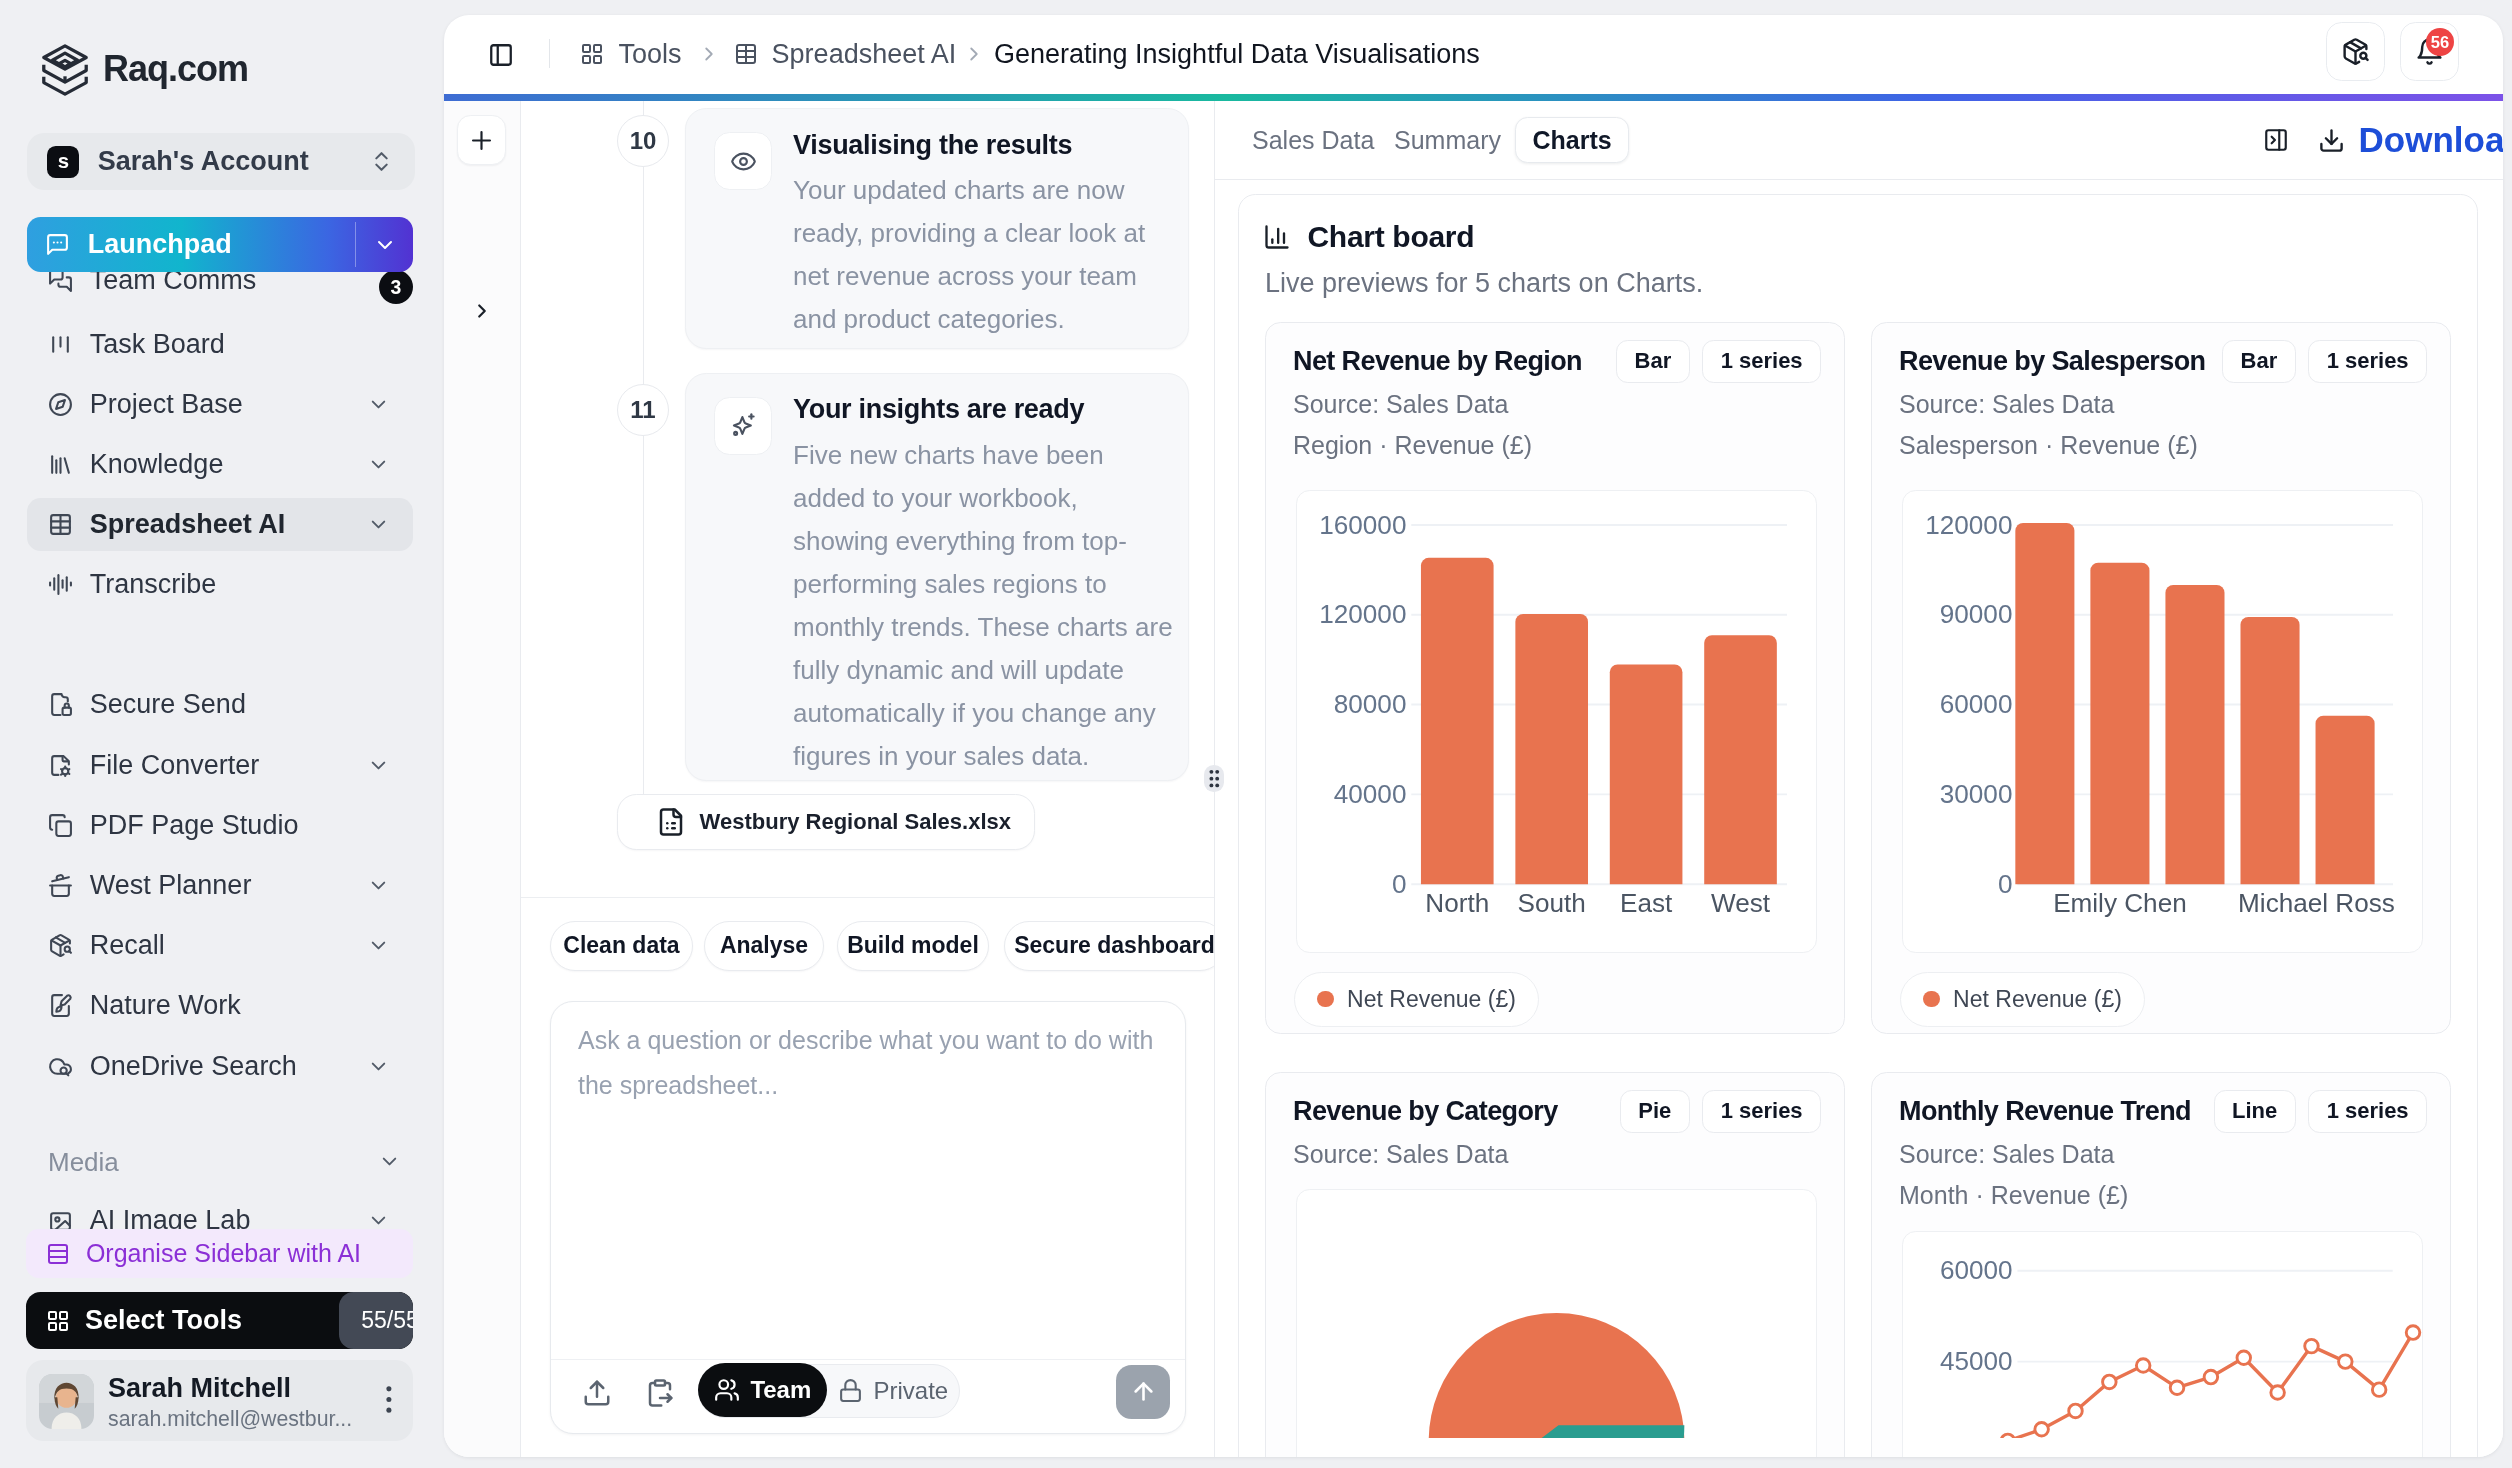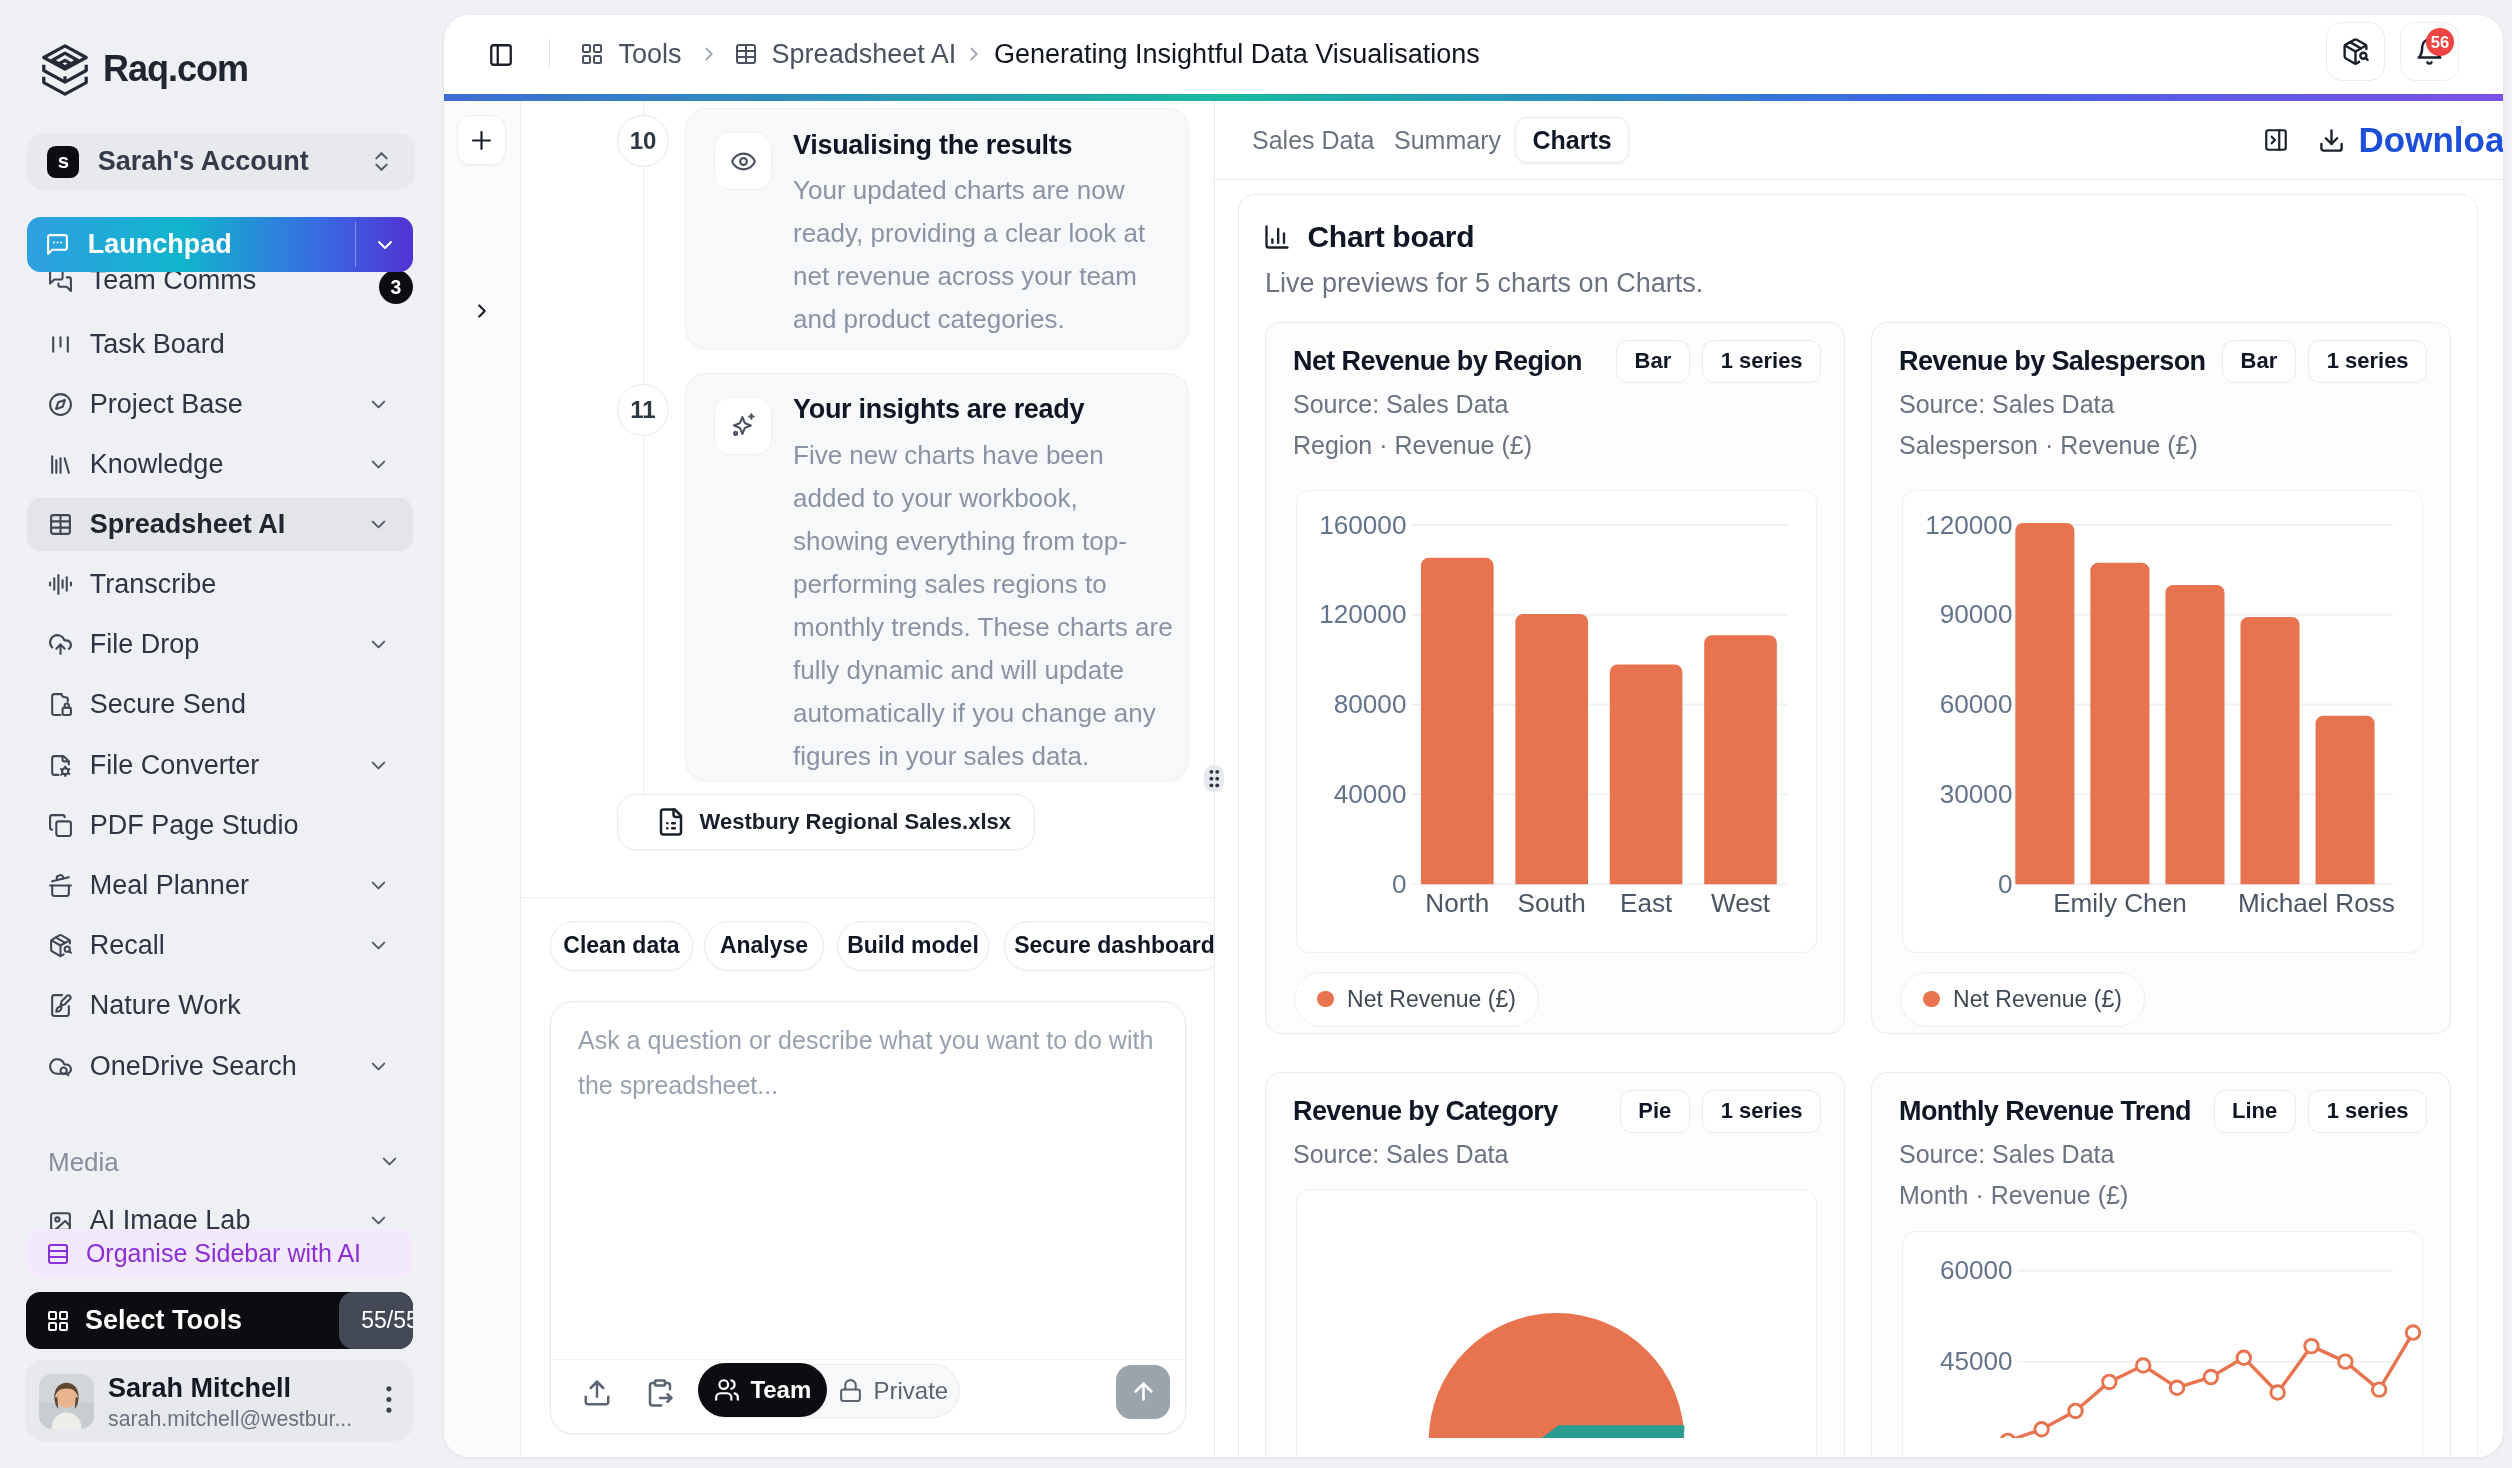--- a/index.html
+++ b/index.html
@@ -213,35 +213,20 @@
           <path d="M2 10v3"></path>
           <path d="M6 6v11"></path>
           <path d="M10 3v18"></path>
           <path d="M14 8v7"></path>
           <path d="M18 5v13"></path>
           <path d="M22 10v3"></path>
         </svg>
       </span>
       <span class="tx">Transcribe</span>
     </div>
-<div class="navrow" style="top:618px;">
-      <span class="ic">
-        <svg width="25" height="25" viewBox="0 0 24 24" fill="none" stroke="#3f4754" stroke-width="2" stroke-linecap="round" stroke-linejoin="round">
-          <path d="M4 14.899A7 7 0 1 1 15.71 8h1.79a4.5 4.5 0 0 1 2.5 8.242"></path>
-          <path d="M12 12v9"></path>
-          <path d="m16 16-4-4-4 4"></path>
-        </svg>
-      </span>
-      <span class="tx">File Drop</span>
-      <span class="cv">
-        <svg width="23" height="23" viewBox="0 0 24 24" fill="none" stroke="#525b68" stroke-width="2" stroke-linecap="round" stroke-linejoin="round">
-          <path d="m6 9 6 6 6-6"></path>
-        </svg>
-      </span>
-    </div>
 <div class="navrow" style="top:678px;">
       <span class="ic">
         <svg width="25" height="25" viewBox="0 0 24 24" fill="none" stroke="#3f4754" stroke-width="2" stroke-linecap="round" stroke-linejoin="round">
           <path d="M19 9V7a2 2 0 0 0-2-2h-1a3 3 0 0 1-3-3H6a2 2 0 0 0-2 2v16a2 2 0 0 0 2 2h6"></path>
           <rect x="14" y="15" width="8" height="7" rx="1.5"></rect>
           <path d="M16 15v-2a2 2 0 0 1 4 0v2"></path>
         </svg>
       </span>
       <span class="tx">Secure Send</span>
     </div>
@@ -277,21 +262,21 @@
     </div>
 <div class="navrow" style="top:859px;">
       <span class="ic">
         <svg width="25" height="25" viewBox="0 0 24 24" fill="none" stroke="#3f4754" stroke-width="2" stroke-linecap="round" stroke-linejoin="round">
           <path d="M2 12h20"></path>
           <path d="M20 12v8a2 2 0 0 1-2 2H6a2 2 0 0 1-2-2v-8"></path>
           <path d="m4 8 16-4"></path>
           <path d="m8.86 6.78-.45-1.81a2 2 0 0 1 1.45-2.43l1.94-.48a2 2 0 0 1 2.43 1.46l.45 1.8"></path>
         </svg>
       </span>
-      <span class="tx">Meal Planner</span>
+      <span class="tx">West Planner</span>
       <span class="cv">
         <svg width="23" height="23" viewBox="0 0 24 24" fill="none" stroke="#525b68" stroke-width="2" stroke-linecap="round" stroke-linejoin="round">
           <path d="m6 9 6 6 6-6"></path>
         </svg>
       </span>
     </div>
 <div class="navrow" style="top:919px;">
       <span class="ic">
         <svg width="25" height="25" viewBox="0 0 24 24" fill="none" stroke="#3f4754" stroke-width="2" stroke-linecap="round" stroke-linejoin="round">
           <path d="M21 10V8a2 2 0 0 0-1-1.73l-7-4a2 2 0 0 0-2 0l-7 4A2 2 0 0 0 3 8v8a2 2 0 0 0 1 1.73l7 4a2 2 0 0 0 2 0l2-1.14"></path>

